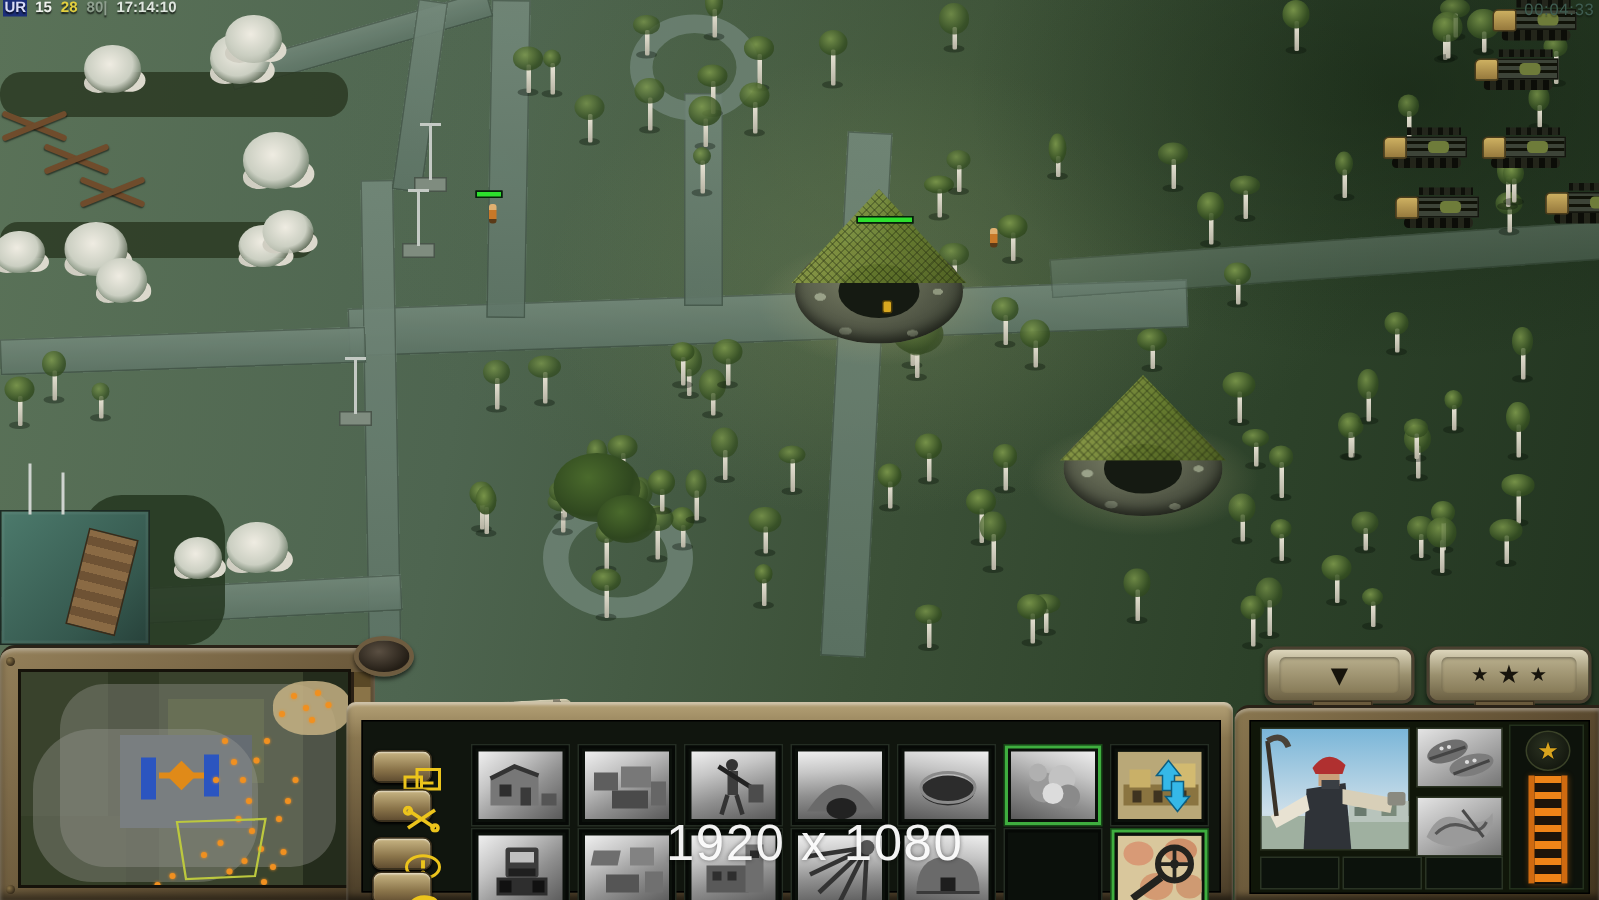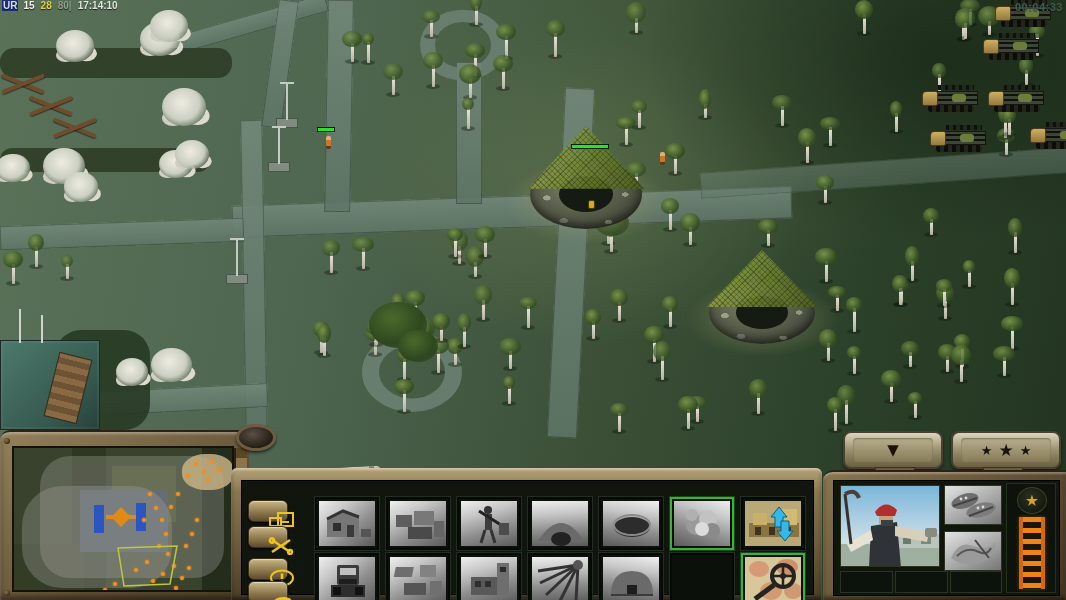--- a/index.html
+++ b/index.html
@@ -35,21 +35,21 @@
     border:1px solid #1c2a24;
     box-shadow:inset 0 0 0 2px rgba(255,255,255,.05);}
   #tl-building .ramp{left:50px;top:14px;width:34px;height:66px;transform:rotate(14deg);
     background:repeating-linear-gradient(0deg,#8a6a44 0 6px,#6e5234 6px 12px);
     border:1px solid #3a2a18;}
   #tl-building .ant{width:1.5px;background:#cfd4cf;}
 
   #debug-overlay{left:2px;top:0;font-size:10px;font-weight:bold;white-space:nowrap;
     text-shadow:0 1px 1px rgba(0,0,0,.7);position:absolute;}
   #debug-overlay span{position:static;margin-right:4px;padding:0 1px;}
-  #match-timer{right:3px;top:1px;font-size:11px;font-weight:bold;color:#3f5d52;
+  #match-timer{right:3px;top:1px;font-size:11px;font-weight:normal;color:#3f5d52;
     text-shadow:0 1px 1px rgba(0,0,0,.35);letter-spacing:.5px;}
 
   #watermark{left:444px;top:543px;width:260px;font-size:34px;color:rgba(255,255,255,.95);
     text-shadow:0 0 3px rgba(0,0,0,.45);z-index:60;letter-spacing:1px;}
 
   
   .bunker .dirt{left:-15%;top:30%;width:130%;height:75%;
     background:radial-gradient(closest-side,rgba(165,165,118,.5),transparent);border-radius:50%;}
   .bunker .mound{left:5%;top:30%;width:90%;height:62%;border-radius:50%;
     background:
@@ -1130,13 +1130,14 @@
         <div id="xp-ladder"></div>
       </div>
       <div id="slots">
           <div class="slot" style="left: 6px; width: 53px;"></div>
           <div class="slot" style="left: 61px; width: 53px;"></div>
           <div class="slot" style="left: 116px; width: 52px;"></div>
         </div>
     </div>
   </div>
 
+  <div id="watermark">1920 x 1080</div>
 </div>
 
 </body></html>

